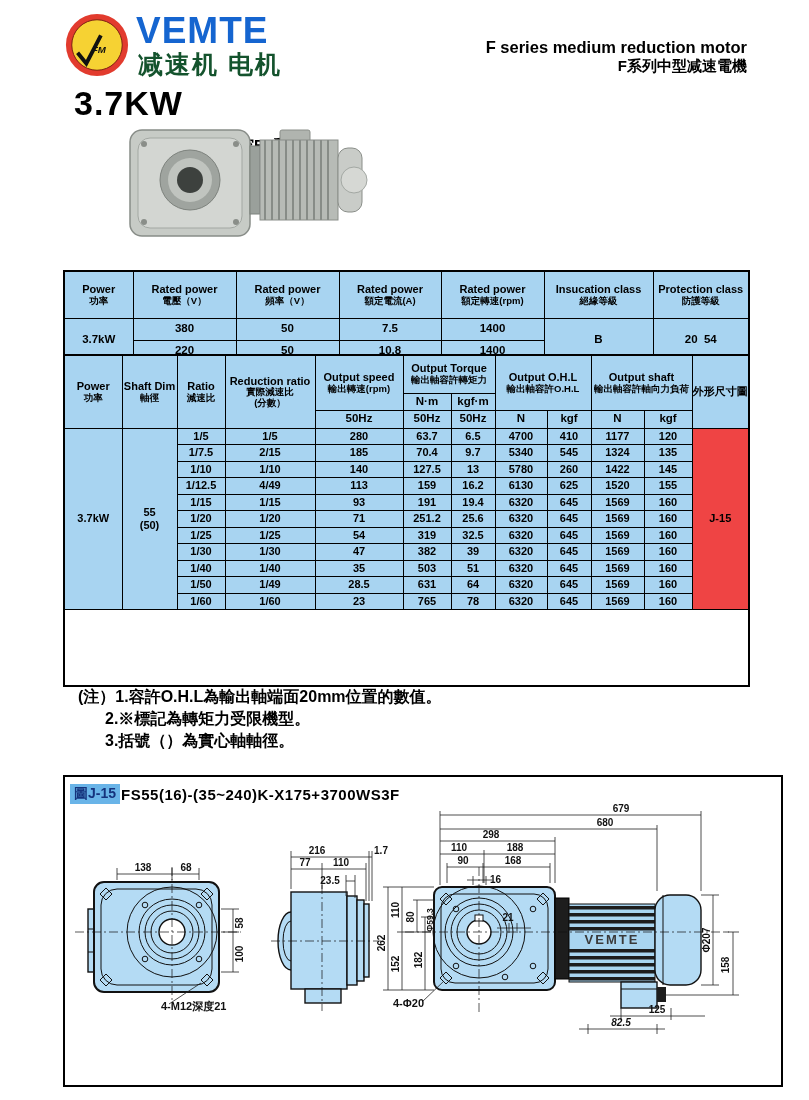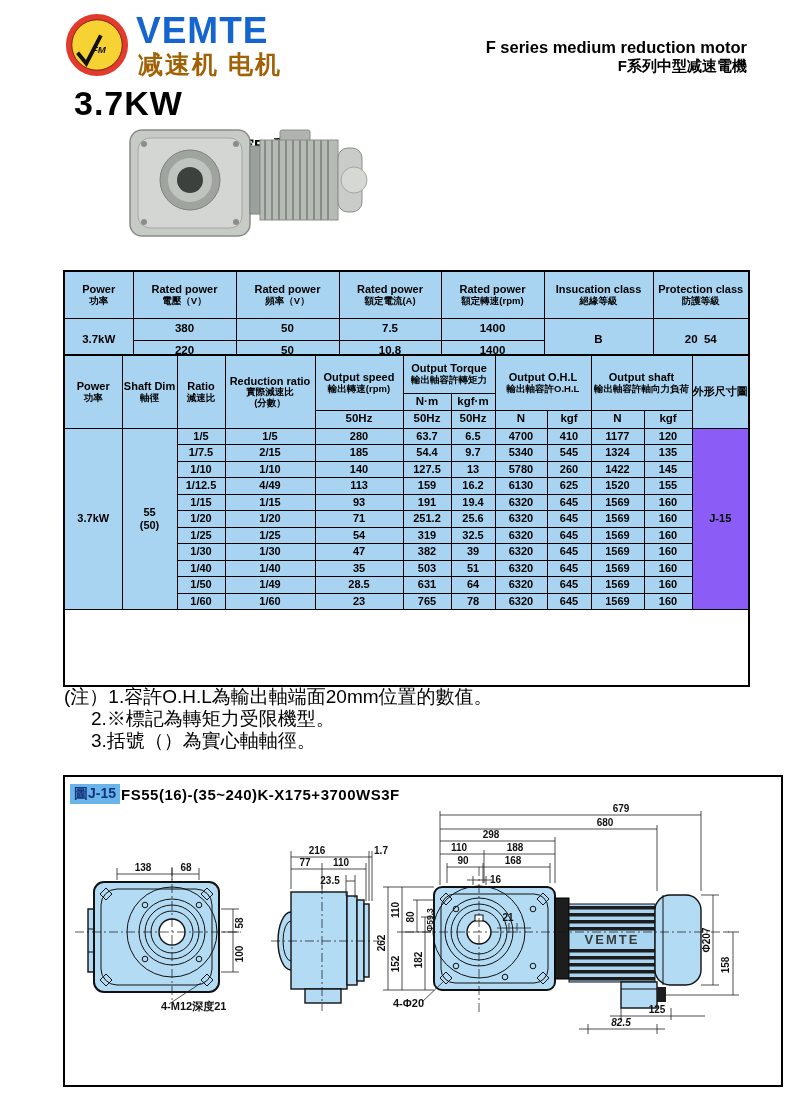--- a/index.html
+++ b/index.html
@@ -2,21 +2,21 @@
 <html><head>
 <meta charset="utf-8">
 <style>
   html,body{margin:0;padding:0;}
   body{width:809px;height:1100px;position:relative;background:#fff;color:#000;
        font-family:"Liberation Sans",sans-serif;overflow:hidden;}
   .abs{position:absolute;}
   
   #brand-block{left:64px;top:12px;width:420px;height:70px;}
   #brand-name{position:absolute;left:72px;top:-2px;font-size:37px;font-weight:bold;color:#1565d0;letter-spacing:1px;}
-  #brand-sub{position:absolute;left:74px;top:36px;font-size:25px;font-weight:bold;color:#a16207;letter-spacing:2px;}
+  #brand-sub{position:absolute;left:74px;top:36px;font-size:25px;font-weight:bold;color:#14532d;letter-spacing:2px;}
   #series-block{right:62px;top:38px;text-align:right;}
   #series-en{font-size:16.5px;font-weight:600;}
   #series-zh{font-size:15px;font-weight:bold;}
   #power-title{left:74px;top:84px;font-size:34px;font-weight:bold;letter-spacing:1px;}
   #series-label{left:224px;top:96px;font-size:15px;font-weight:bold;margin-top:40px;}
   
   table{border-collapse:collapse;table-layout:fixed;}
   .spec{position:absolute;left:63px;width:685px;border:2px solid #000;}
   .spec td,.spec th{border:1px solid #000;padding:0;text-align:center;vertical-align:middle;
       font-weight:bold;font-size:11.5px;line-height:1.15;overflow:hidden;}
@@ -25,26 +25,26 @@
   .hdr-zh{font-size:9.5px;}
   #spec-table-1{top:270px;}
   #spec-table-1 .hrow{height:47px;}
   #spec-table-1 .drow{height:22px;}
   #spec-table-2{top:354px;}
   .hA{height:38px;} .hB{height:17px;} .hC{height:18px;padding-left:6px;}
   #t2body tr{height:16.5px;}
   #t2body td{font-size:11px;}
   .pw{font-size:12px;}
   .pre{white-space:pre-line;}
-  .dimcol{background:#8b5cf6;font-size:12px;}
+  .dimcol{background:#ef4444;font-size:12px;}
   .emptyrow{height:75px;background:#fff;}
   .big{font-size:14px;}
   .prot{font-size:13px;white-space:pre;}
   
-  #notes{left:64px;top:686px;font-size:19px;font-weight:normal;line-height:22px;}
+  #notes{left:78px;top:686px;font-size:16px;font-weight:bold;line-height:22px;}
   #notes .ind{padding-left:27px;}
   
   #drawing-section{left:63px;top:775px;width:684px;height:308px;border:2px solid #000;padding-left:32px;}
   #drawing-title{position:absolute;left:5px;top:7px;display:flex;align-items:center;z-index:2;}
   #ref-box{background:#69b4e8;color:#15337d;font-size:14px;font-weight:bold;padding:1px 4px;}
   #model-code{font-size:15px;font-weight:bold;letter-spacing:0.5px;margin-left:1px;}
   svg text{font-family:"Liberation Sans",sans-serif;font-weight:bold;font-size:10px;fill:#111;}
   svg .dl{text-anchor:middle;}
   svg .obj{fill:#b4dbf4;stroke:#111;stroke-width:1.4;}
   svg .obj2{fill:#b4dbf4;stroke:#111;stroke-width:2;}
@@ -246,21 +246,21 @@
         <td class="bg">4700</td>
         <td class="bg">410</td>
         <td class="bg">1177</td>
         <td class="bg">120</td>
         <td rowspan="11" class="dimcol">J-15</td>
       </tr>
       <tr>
         <td class="bg">1/7.5</td>
         <td class="bg">2/15</td>
         <td class="bg">185</td>
-        <td class="bg">54.4</td>
+        <td class="bg">70.4</td>
         <td class="bg">9.7</td>
         <td class="bg">5340</td>
         <td class="bg">545</td>
         <td class="bg">1324</td>
         <td class="bg">135</td>
       </tr>
       <tr>
         <td class="bg">1/10</td>
         <td class="bg">1/10</td>
         <td class="bg">140</td>

